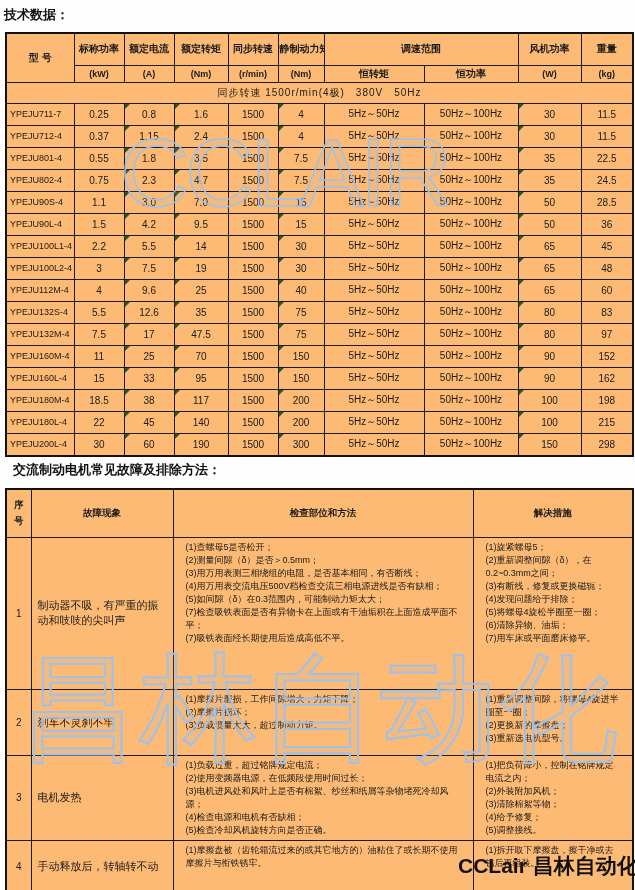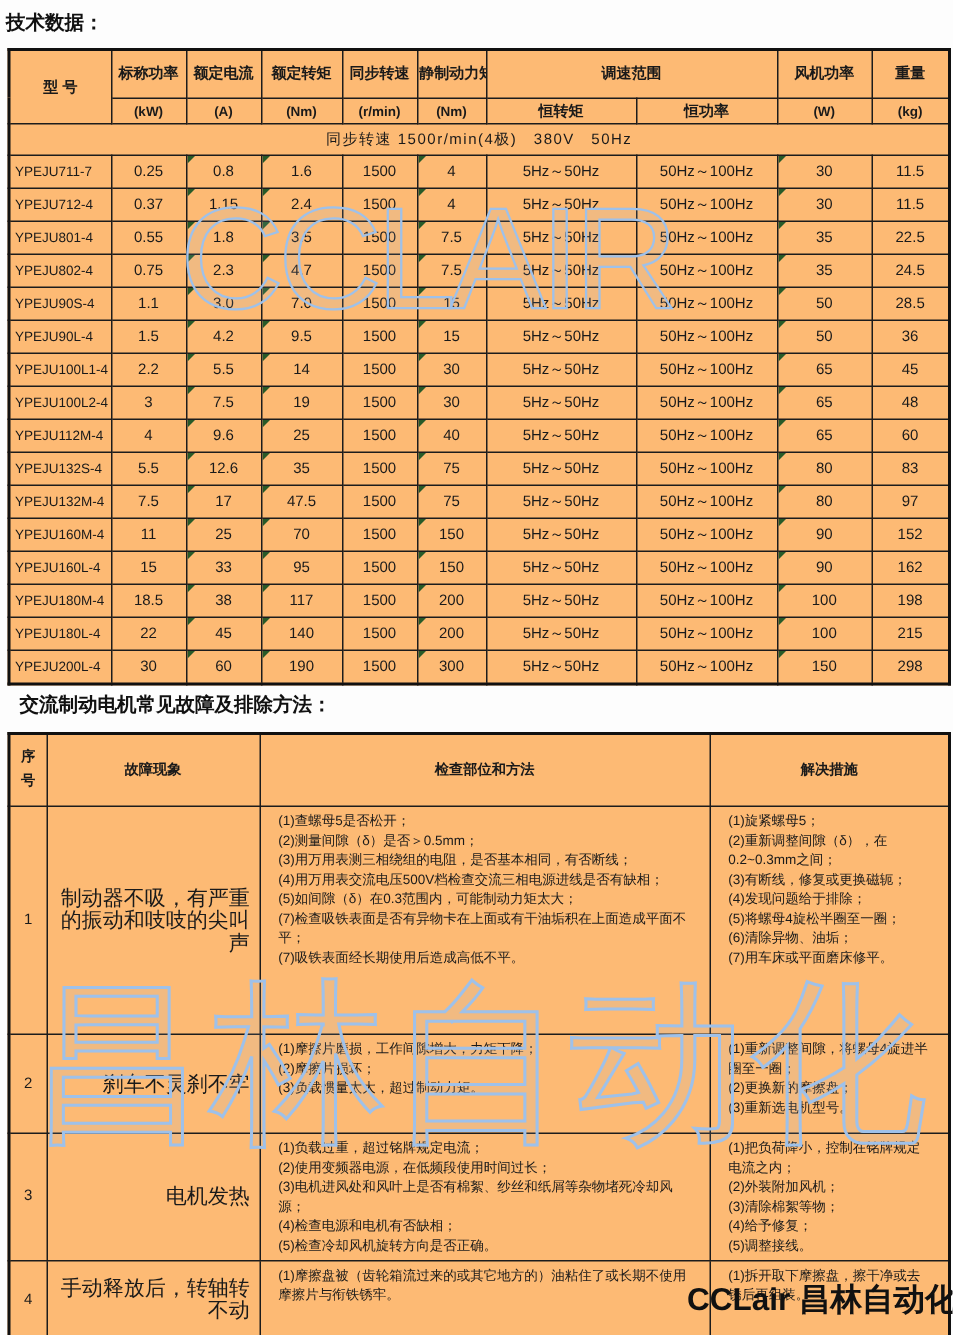--- a/index.html
+++ b/index.html
@@ -39,21 +39,21 @@
   #fault-table { position:absolute; left:5px; top:488px; width:627px; border:2px solid #111; }
   #fault-table th, #fault-table td { border:1px solid #1c1c1c; vertical-align:middle; }
   #fault-table thead tr { height:48px; }
   #fault-table thead th { font-size:9.5px; font-weight:bold; text-align:center; }
   #fault-table th.no-h { white-space:pre-line; line-height:16px; }
   #fault-table tbody tr:nth-child(1) { height:152px; }
   #fault-table tbody tr:nth-child(2) { height:66px; }
   #fault-table tbody tr:nth-child(3) { height:76px; }
   #fault-table tbody tr:nth-child(4) { height:53px; }
   #fault-table td.no { text-align:center; font-size:10px; }
-  #fault-table td.phen { text-align:right; font-size:14px; padding:0 6px; line-height:15px; }
+  #fault-table td.phen { text-align:left; font-size:11px; padding:0 6px; line-height:15px; }
   #fault-table td.list { vertical-align:top; text-align:left; padding:3px 12px; }
   #fault-table td.list div { font-size:9px; line-height:13px; white-space:normal; }
 
   
   .watermark {
     position:absolute; pointer-events:none; z-index:5;
     color:rgba(158,193,234,0.12);
     -webkit-text-stroke:1.5px #9ec1ea;
     font-weight:normal; white-space:nowrap;
   }

